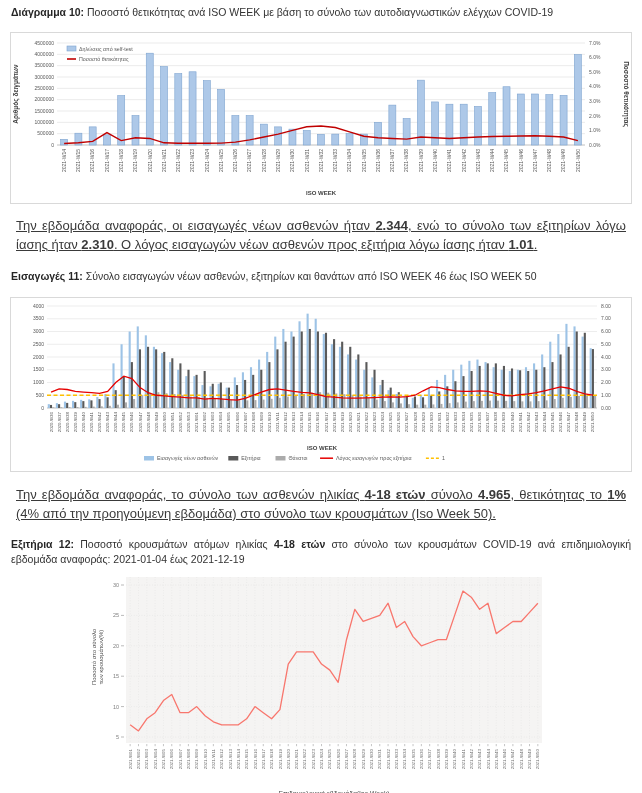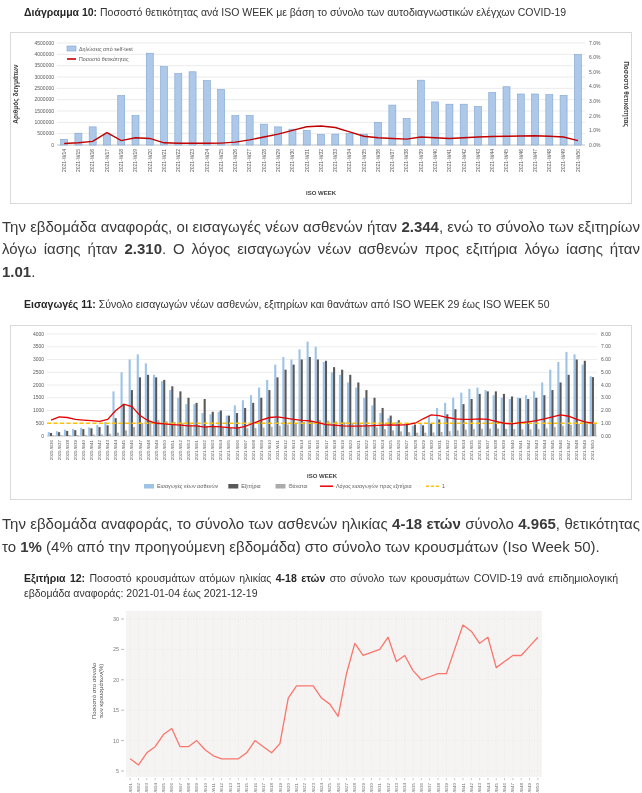--- a/index.html
+++ b/index.html
@@ -1,20 +1,20 @@
 <!DOCTYPE html>
 <html><head>
 <meta charset="utf-8">
 <style>
   * { box-sizing: border-box; margin: 0; padding: 0; }
   html,body { background:#ffffff; }
   body { width:642px; font-family:"Liberation Sans", sans-serif; color:#3d3d3d; }
-  .cap { font-size:10.5px; line-height:1.42; text-align:justify; margin:0 24px; color:#333; }
+  .cap { font-size:10.5px; line-height:1.42; text-align:justify; margin:0 11px; color:#333; }
   .cap b { color:#262626; }
-  .para { font-size:15px; line-height:1.5; text-align:justify; margin:0 2px; color:#3a3a3a; }
+  .para { font-size:13px; line-height:1.5; text-align:justify; margin:0 16px; color:#3a3a3a;text-decoration:underline; }
   .title1 { margin-top:5px; }
   .chartbox { margin:12px 10px 0 10px; border:1px solid #d9d9d9; background:#fff; }
   #box1 { height:172px; }
   #box2 { height:175px; margin-top:13px; }
   .mt12 { margin-top:12px; }
   .mt13 { margin-top:13px; }
   .mt14 { margin-top:14px; }
   #c3wrap { width:470px; margin:4px auto 0 auto; }
   svg { display:block; }
   svg text { font-family:"Liberation Sans", sans-serif; }
@@ -141,21 +141,21 @@
         <rect x="56" y="13" width="9" height="5" fill="#ADC8E8" stroke="#7EA4D0" stroke-width="0.6"></rect>
         <text x="68" y="17.6" font-size="5.3" fill="#595959">Δηλώσεις από self-test</text>
         <line x1="56" y1="26" x2="65" y2="26" stroke="#C00000" stroke-width="1.6"></line>
         <text x="68" y="28" font-size="5.3" fill="#595959">Ποσοστό θετικότητας</text>
       </g>
     </svg>
 </div>
 
 <p class="para mt12"><span>Την εβδομάδα αναφοράς, οι εισαγωγές νέων ασθενών ήταν </span><b>2.344</b><span>, ενώ το σύνολο των εξιτηρίων λόγω ίασης ήταν </span><b>2.310</b><span>.  Ο λόγος εισαγωγών νέων ασθενών προς εξιτήρια λόγω ίασης ήταν </span><b>1.01</b><span>.</span></p>
 
-<p class="cap mt14"><b>Εισαγωγές 11: </b><span>Σύνολο εισαγωγών νέων ασθενών, εξιτηρίων και θανάτων από ISO WEEK 29 έως ISO WEEK 50</span></p>
+<p class="cap mt14"><b>Εισαγωγές 11: </b><span>Σύνολο εισαγωγών νέων ασθενών, εξιτηρίων και θανάτων από ISO WEEK 46 έως ISO WEEK 50</span></p>
 
 <div class="chartbox" id="box2">
   <svg id="c2" width="619" height="173" viewBox="0 0 619 173">
       <g>
         <line x1="36" y1="110" x2="586" y2="110" stroke="#e5e5e5" stroke-width="0.7"></line>
         <text x="33" y="111.7" text-anchor="end" font-size="5" fill="#595959">0</text>
         <line x1="36" y1="97.25" x2="586" y2="97.25" stroke="#e5e5e5" stroke-width="0.7"></line>
         <text x="33" y="98.95" text-anchor="end" font-size="5" fill="#595959">500</text>
         <line x1="36" y1="84.5" x2="586" y2="84.5" stroke="#e5e5e5" stroke-width="0.7"></line>
         <text x="33" y="86.2" text-anchor="end" font-size="5" fill="#595959">1000</text>

